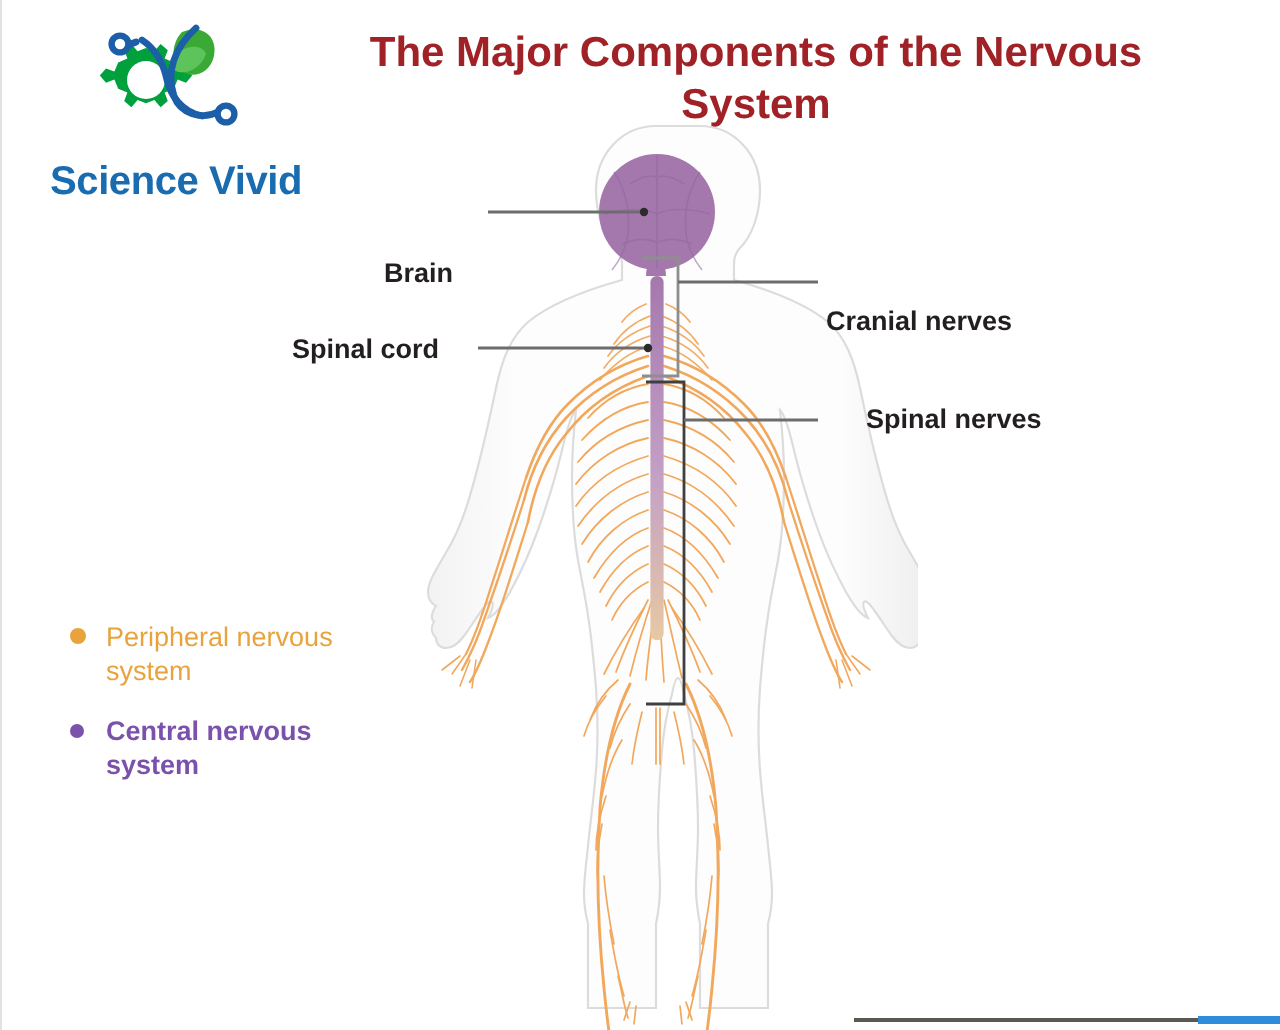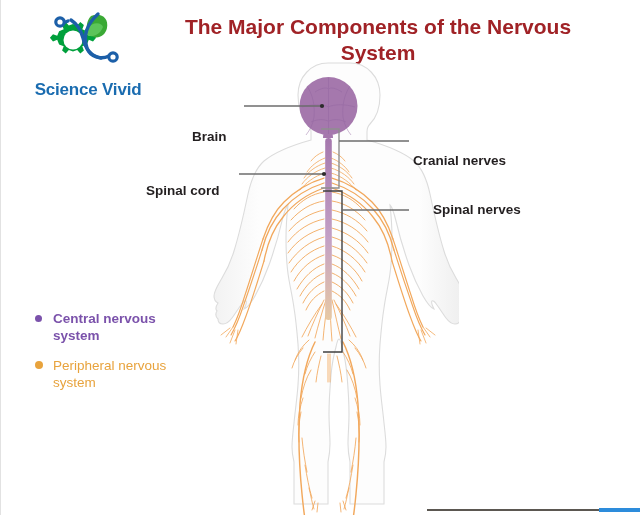--- a/index.html
+++ b/index.html
@@ -34,21 +34,21 @@
     top: 0px;
     width: 92px;
     height: 72px;
   }
   #logo-wordmark {
     position: absolute;
     left: 0px;
     top: 74px;
     width: 162px;
     text-align: center;
-    font-size: 17px;
+    font-size: 20px;
     font-weight: bold;
     letter-spacing: -0.2px;
     color: #1a6cb0;
     white-space: nowrap;
   }
 
   
   #title {
     position: absolute;
     left: 168px;
@@ -73,21 +73,21 @@
 
   
   .callout {
     position: absolute;
     font-size: 13.5px;
     font-weight: bold;
     color: #231f20;
     white-space: nowrap;
   }
   #label-brain      { left: 191px; top: 99px; margin-top: 30px; }
-  #label-spinal-cord{ left: 145px; top: 167px; margin-top: 16px; }
+  #label-spinal-cord{ left: 145px; top: 167px; }
   #label-cranial    { left: 412px; top: 133px; margin-top: 20px; }
   #label-spinal-nerves { left: 432px; top: 202px; }
 
   
   #overlay {
     position: absolute;
     left: 0; top: 0;
     width: 640px; height: 515px;
     pointer-events: none;
   }
@@ -442,28 +442,28 @@
 
       <path d="M341 210 L408 210"></path>
     </g>
     <g fill="#2b2b2b">
       <circle cx="321" cy="106" r="2.1"></circle>
       <circle cx="323" cy="174" r="2.1"></circle>
     </g>
   </svg>
 
   <div id="legend">
+    <div class="legend-item" id="legend-item-pns">
+      <span class="legend-dot"></span>
+      <span id="legend-label-pns">Peripheral nervous system</span>
+    </div>
     <div class="legend-item" id="legend-item-cns">
       <span class="legend-dot"></span>
       <span id="legend-label-cns">Central nervous system</span>
     </div>
-    <div class="legend-item" id="legend-item-pns">
-      <span class="legend-dot"></span>
-      <span id="legend-label-pns">Peripheral nervous system</span>
-    </div>
   </div>
 
   <div id="scrollbar">
     <div id="scrollbar-track"></div>
     <div id="scrollbar-thumb"></div>
   </div>
 
 </div>
 
 </body></html>

